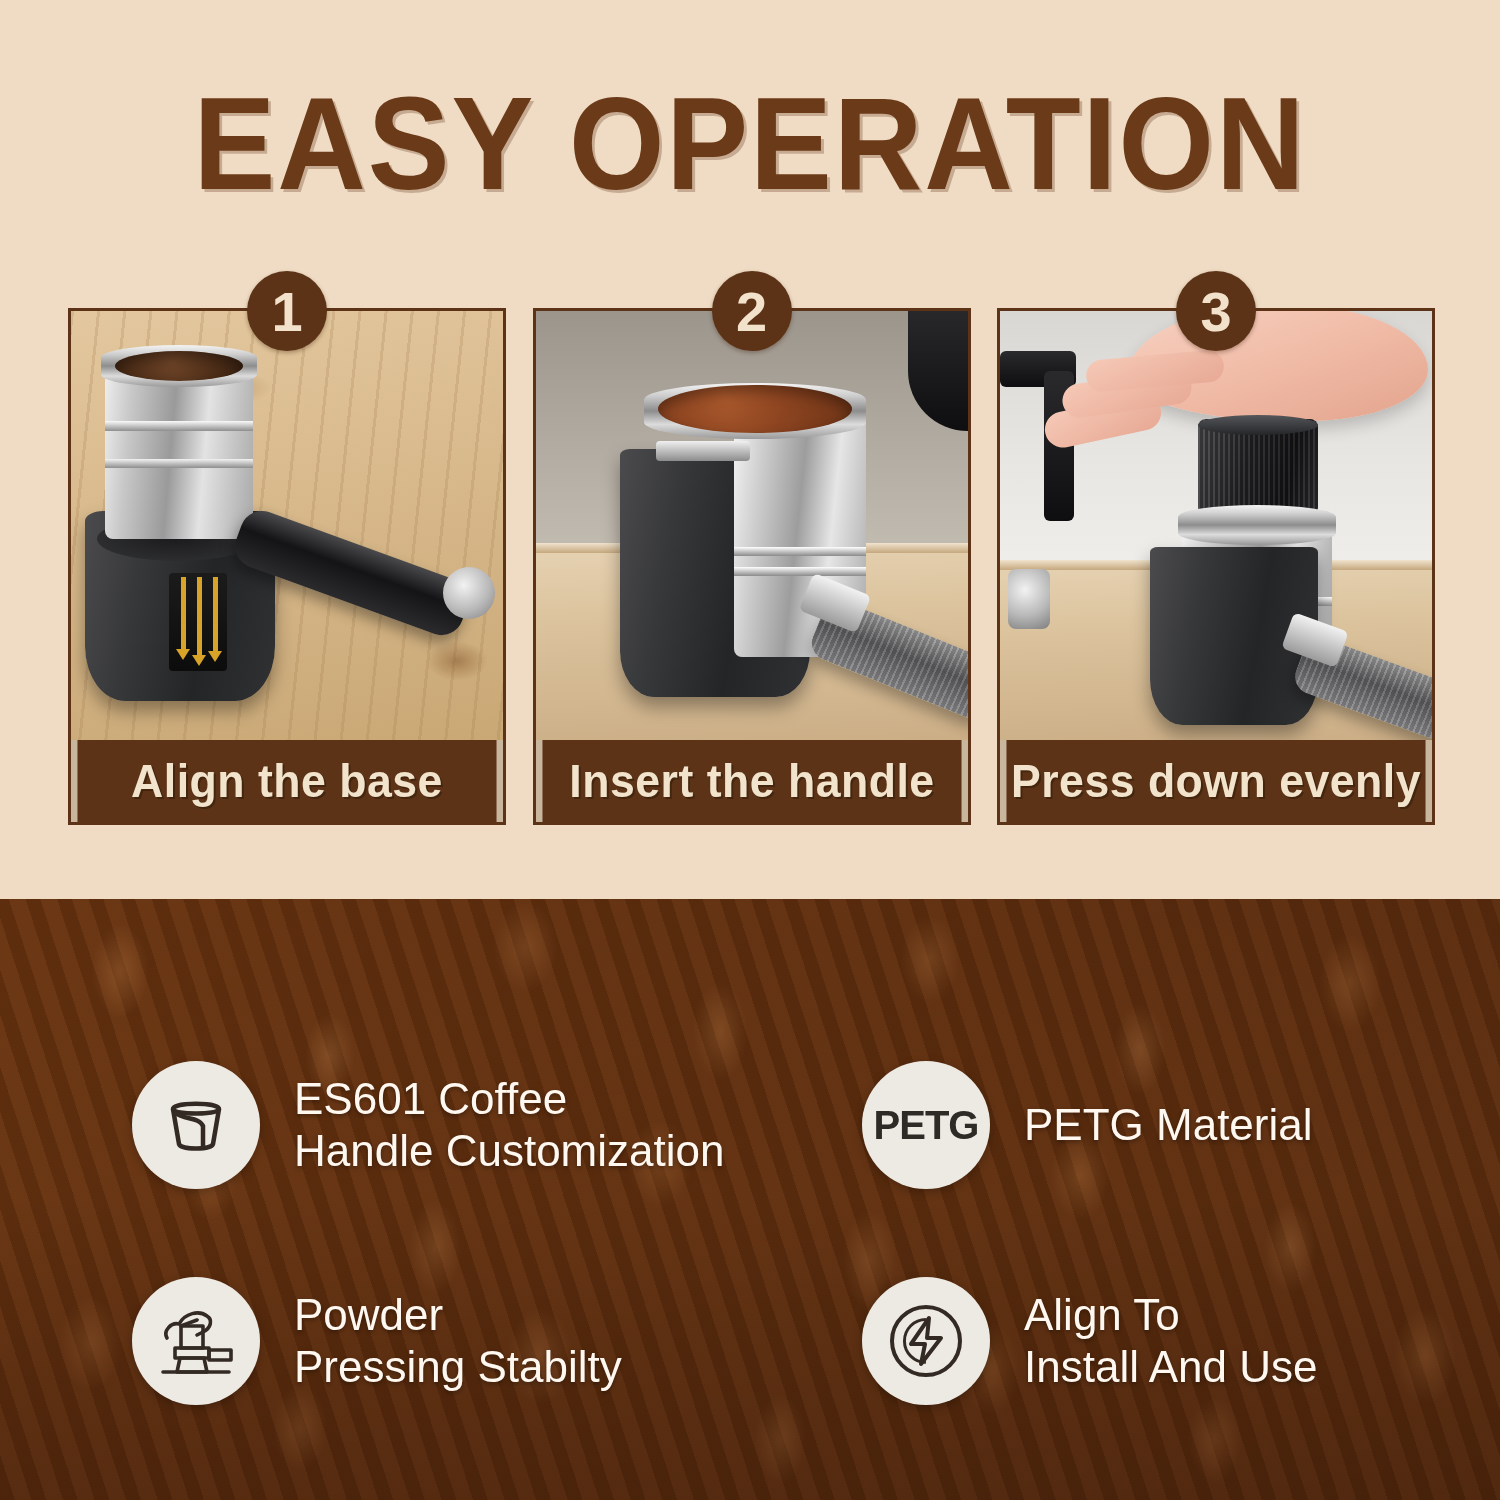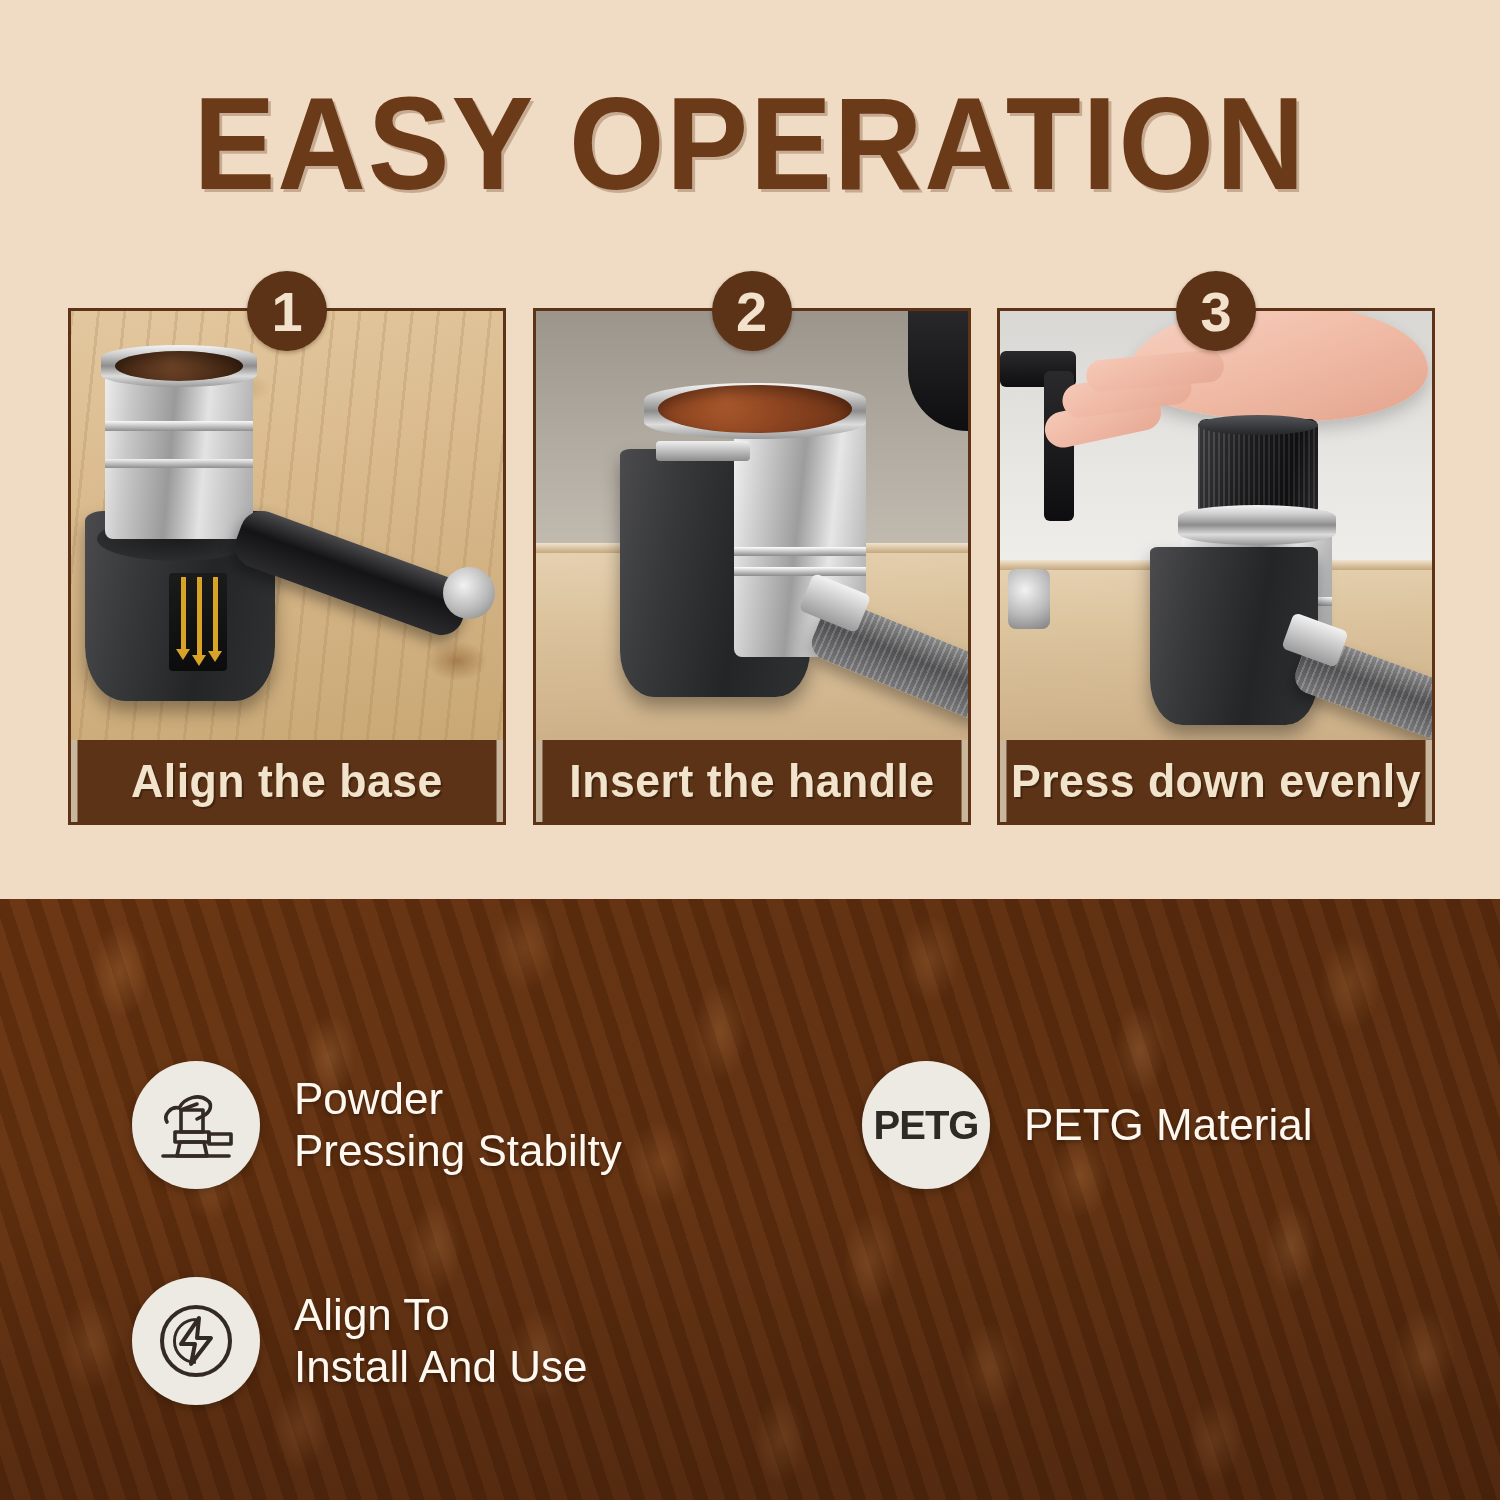--- a/index.html
+++ b/index.html
@@ -350,45 +350,56 @@
 
   </div>
 </div>
 
 <div class="bottom-section">
   <div class="bean-bg"></div>
   <div class="bean-overlay"></div>
 
   <div class="features">
 
+    <div class="feature">
+      <div class="feature-icon">
+        <svg width="78" height="78" viewBox="0 0 78 78" aria-hidden="true">
+          <path d="M16 23 C16 16, 62 16, 62 23 L56 58 C54 64, 24 64, 22 58 Z" fill="none" stroke="#332A23" stroke-width="4.5" stroke-linejoin="round"></path>
+          <path d="M16 23 C16 29, 62 29, 62 23" fill="none" stroke="#332A23" stroke-width="4.5"></path>
+          <path d="M18 27 C28 34, 42 31, 46 40 L46 60" fill="none" stroke="#332A23" stroke-width="4.5" stroke-linecap="round"></path>
+        </svg>
+      </div>
+      <div class="feature-label">ES601 Coffee
+Handle Customization</div>
+    </div>
+
+    <div class="feature">
+      <div class="feature-icon petg">PETG</div>
+      <div class="feature-label">PETG Material</div>
+    </div>
 
     <div class="feature">
       <div class="feature-icon">
         <svg width="86" height="86" viewBox="0 0 86 86" aria-hidden="true">
           <g fill="none" stroke="#332A23" stroke-width="3.6" stroke-linejoin="round" stroke-linecap="round">
             <path d="M14 40 C10 33, 18 24, 26 26 C32 15, 46 12, 54 18 C60 22, 58 30, 50 34 L44 37"></path>
             <path d="M28 28 L44 22"></path>
             <rect x="28" y="28" width="22" height="22"></rect>
             <rect x="22" y="50" width="34" height="10"></rect>
             <path d="M27 60 L24 74 L54 74 L51 60 Z"></path>
             <rect x="56" y="52" width="22" height="10"></rect>
             <path d="M10 74 L76 74"></path>
           </g>
         </svg>
       </div>
       <div class="feature-label">Powder
 Pressing Stabilty</div>
     </div>
 
     <div class="feature">
-      <div class="feature-icon petg">PETG</div>
-      <div class="feature-label">PETG Material</div>
-    </div>
-
-    <div class="feature">
       <div class="feature-icon">
         <svg width="86" height="86" viewBox="0 0 86 86" aria-hidden="true">
           <circle cx="43" cy="43" r="34" fill="none" stroke="#332A23" stroke-width="4"></circle>
           <path d="M43 14 C27 14, 14 27, 14 43 C14 59, 27 72, 43 72" fill="none" stroke="#332A23" stroke-width="4" transform="scale(0.74) translate(15,15)"></path>
           <path d="M46 20 L28 46 L42 46 L38 66 L58 40 L44 40 Z" fill="none" stroke="#332A23" stroke-width="4" stroke-linejoin="round"></path>
         </svg>
       </div>
       <div class="feature-label">Align To
 Install And Use</div>
     </div>

